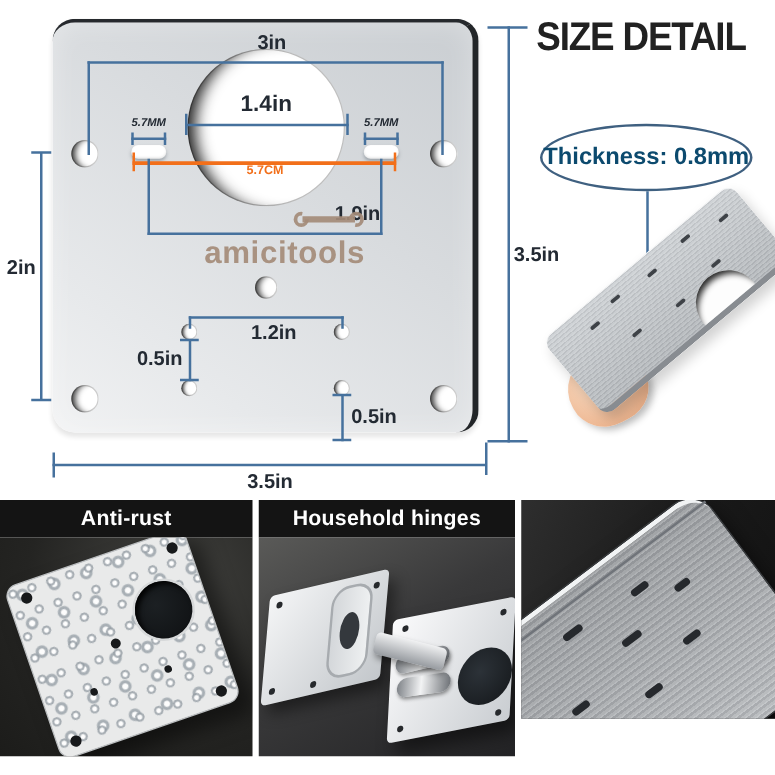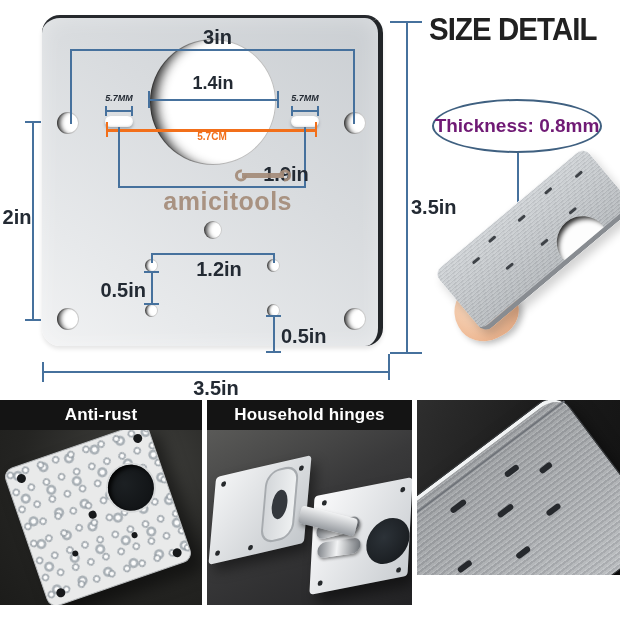--- a/index.html
+++ b/index.html
@@ -21,30 +21,30 @@
     box-shadow:0 3px 4px rgba(0,0,0,.10), inset 0 0 22px rgba(255,255,255,.35);
   }
   .hole{position:absolute;border-radius:50%;background:#fff;}
   .hole.big{box-shadow:inset 14px 0 12px -8px rgba(0,0,0,.88), inset 0 0 0 1px rgba(0,0,0,.25);}
   .hole.corner{box-shadow:inset 6px 0 5px -3px rgba(0,0,0,.8), inset 0 0 0 1px rgba(0,0,0,.2);}
   .hole.small{box-shadow:inset 4px 0 3px -2px rgba(0,0,0,.75), inset 0 0 0 1px rgba(0,0,0,.2);}
   .slot{position:absolute;width:28px;height:11px;border-radius:6px;background:#fff;
         box-shadow:0 2px 3px rgba(110,120,130,.55), inset 0 -1px 2px rgba(0,0,0,.10);}
   .ln{position:absolute;background:var(--dim);}
   .ln.or{background:var(--orange);}
-  .dl{position:absolute;font-weight:bold;color:var(--dimtext);font-size:20px;text-align:center;line-height:1.05;white-space:nowrap;}
+  .dl{position:absolute;font-weight:bold;color:var(--dimtext);font-size:16px;text-align:center;line-height:1.05;white-space:nowrap;}
   .fs9{font-size:9px;font-style:italic;} .fs10{font-size:10px;} .fs18{font-size:18px;}
   .dl.or{color:var(--orange);}
   .wm{position:absolute;left:134px;top:168px;width:158px;text-align:right;z-index:5;}
   .wm .txt{font-size:25px;font-weight:bold;letter-spacing:.5px;color:rgba(164,139,120,.92);}
   .title{position:absolute;left:429px;top:11px;font-size:32px;font-weight:bold;letter-spacing:-1px;
          color:#212121;white-space:nowrap;transform:scaleX(.92);transform-origin:left top;}
   .callout{position:absolute;left:432px;top:99px;width:170px;height:54px;border:2px solid var(--callout);
            border-radius:50%;background:#fff;display:flex;align-items:center;justify-content:center;
-           font-size:19px;font-weight:bold;color:#701a75;z-index:4;}
+           font-size:19px;font-weight:bold;color:#0c4a6e;z-index:4;}
   
   .handp{position:absolute;left:428px;top:150px;width:192px;height:200px;}
   .finger{position:absolute;left:26px;top:130px;width:64px;height:60px;z-index:1;
           background:radial-gradient(circle at 38% 32%,#f9ddc5,#eeb893 65%,#d99d77);
           border-radius:50% 50% 44% 46%;transform:rotate(-28deg);box-shadow:2px 4px 6px rgba(0,0,0,.25);}
   .hplate{position:absolute;left:8px;top:50px;width:196px;height:80px;z-index:2;overflow:hidden;
           transform:rotate(-40deg);border-radius:10px;
           background:linear-gradient(0deg,rgba(0,0,0,.08),rgba(255,255,255,.14)),
                      repeating-linear-gradient(0deg,#c8ccd0 0 1px,#b9bdc1 1px 2px,#ced2d5 2px 3px);
           border-bottom:5px solid #888c91;border-top:1px solid #f2f3f4;

